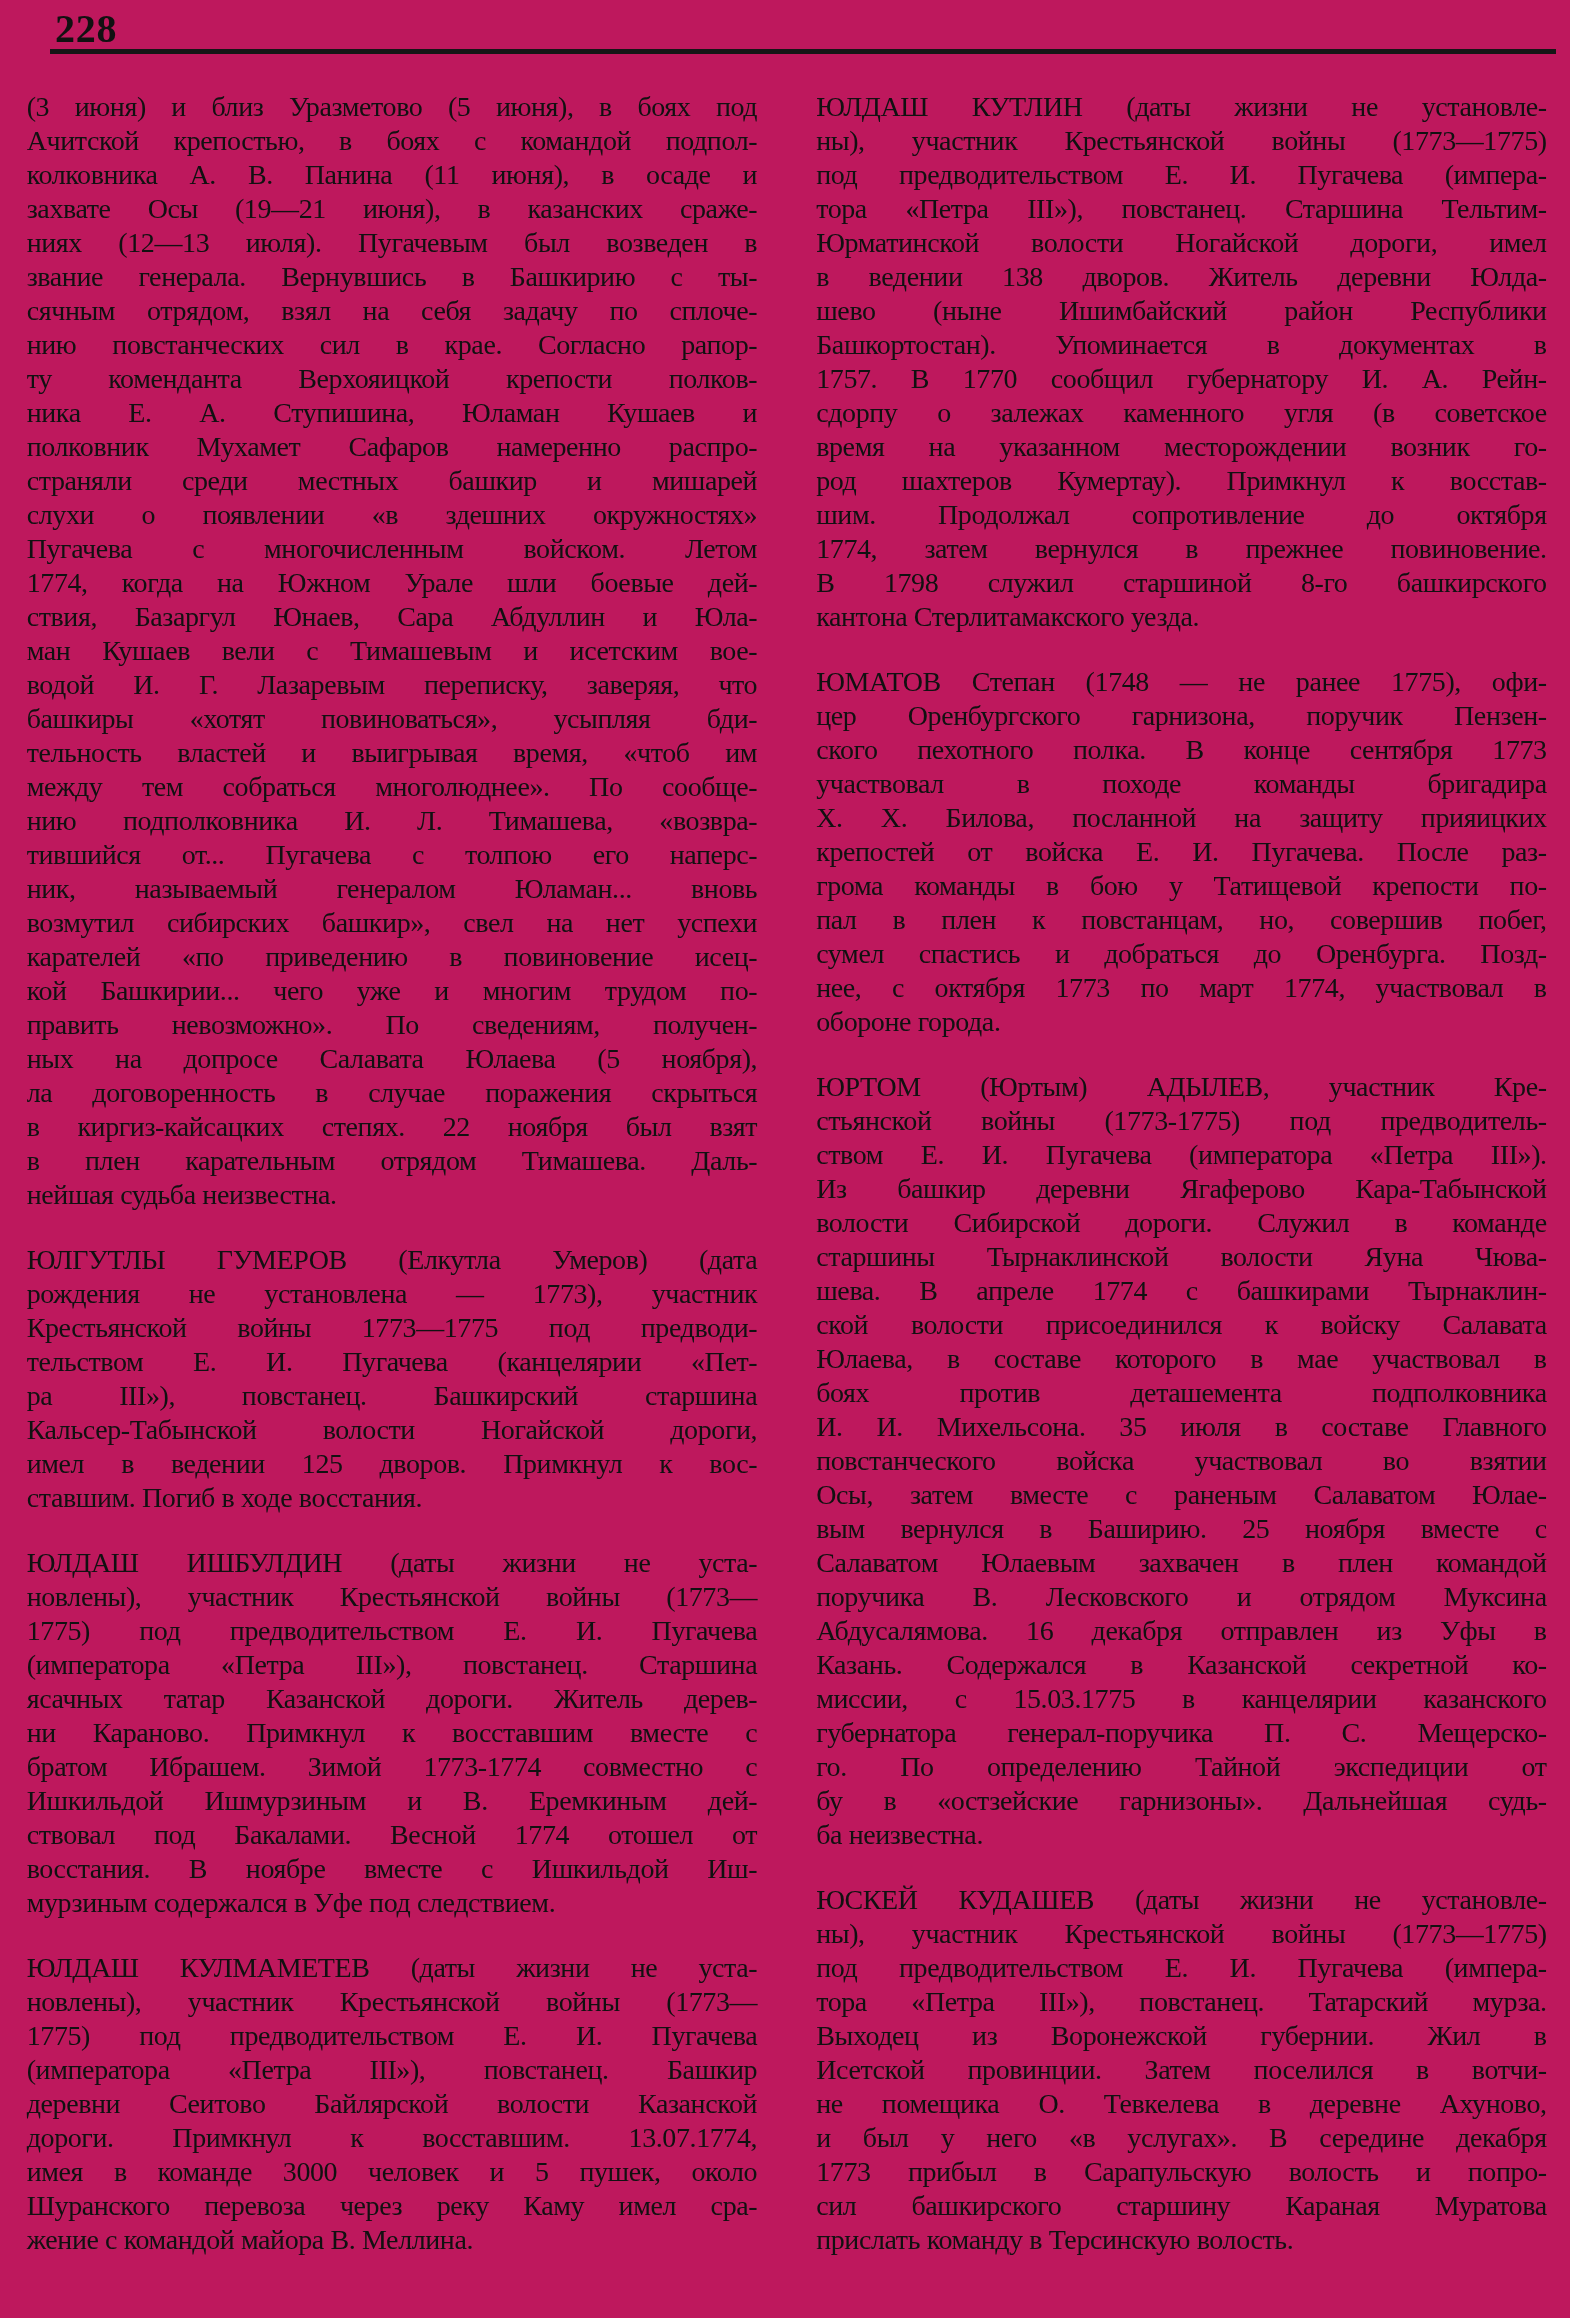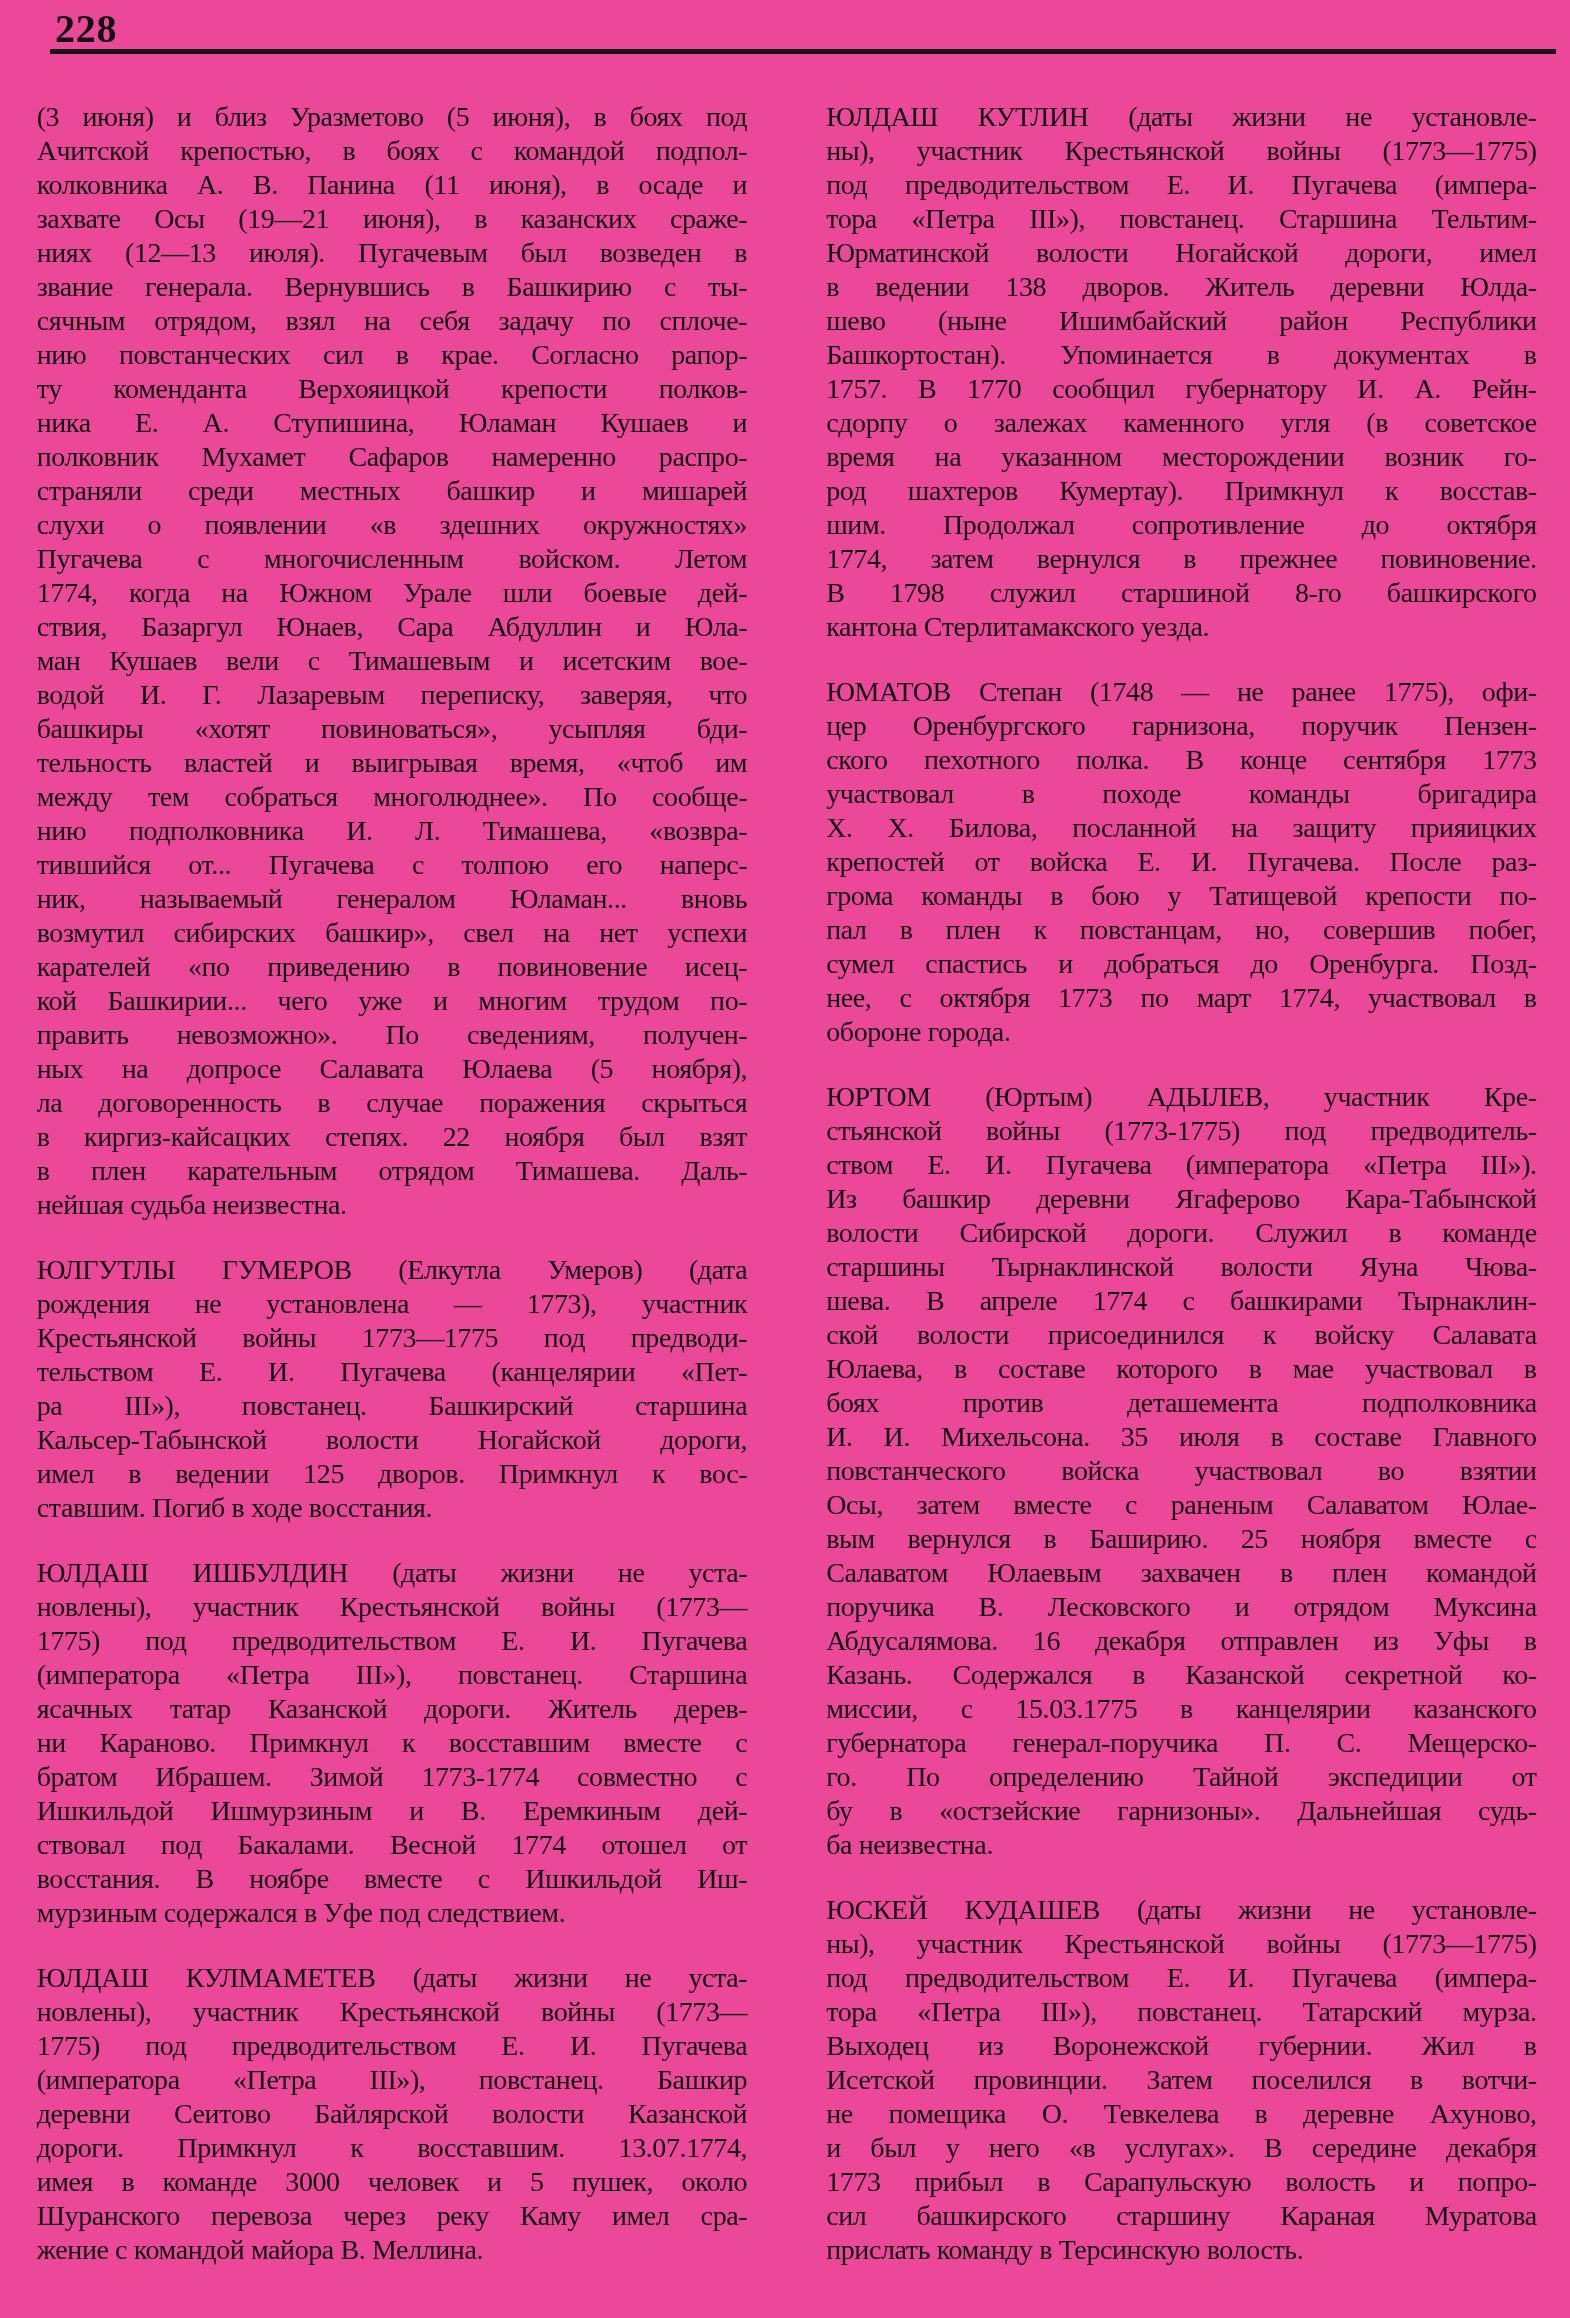--- a/index.html
+++ b/index.html
@@ -1,37 +1,37 @@
 <!DOCTYPE html>
 <html style="font-size:12px"><head>
 <meta charset="utf-8">
 <style>
   html,body{margin:0;padding:0;background:#ffffff;}
   .page{
     position:relative;
     width:1571px;height:2319px;
-    background:#ec4899;
+    background:#be185d;
     color:#111;
     font-family:"Liberation Serif","DejaVu Serif",serif;
     overflow:hidden;
   }
   .pagenum{
     position:absolute;left:55px;top:4.5px;
     font-size:40px;font-weight:bold;letter-spacing:0.7px;
   }
   .rule{
     position:absolute;left:50px;top:49px;
     width:1506px;height:4.5px;background:#161616;
   }
   .columns{
     position:absolute;left:18.7px;top:82px;width:1536px;
     display:flex;gap:43px;
   }
   .col{flex:1;min-width:0;}
-  .entry{margin:18px;}
+  .entry{margin:8px;}
   .entry + .entry{margin-top:31px;}
   .ln{
     display:block;
     font-size:28px;
     line-height:34px;
     letter-spacing:-0.4px;
     text-align:justify;
     text-align-last:justify;
     white-space:normal;
   }

